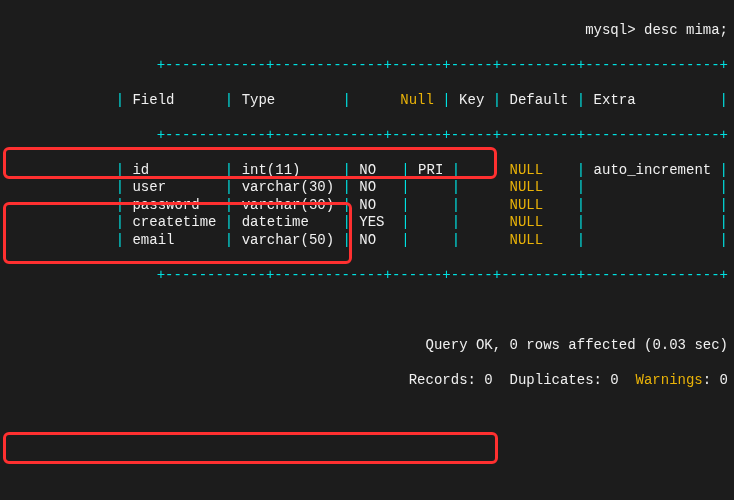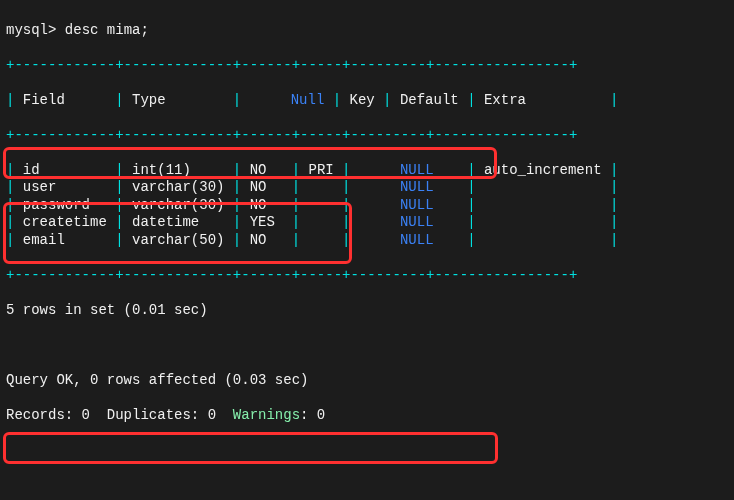--- a/index.html
+++ b/index.html
@@ -11,44 +11,43 @@
     color: #f0f0f0;
     line-height: 1.25;
     width: 734px;
   }
   .term {
     padding: 4px 6px;
     position: relative;
     white-space: pre;
   }
   .cyan { color: #00e0e0; }
-  .magenta { color: #3b82f6; padding-left: 41px; }
-  .yellow { color: #86efac; }
+  .magenta { color: #eab308; padding-left: 41px; }
+  .yellow { color: #eab308; }
   .box {
     position: absolute;
     border: 3px solid #ff3030;
     border-radius: 6px;
     pointer-events: none;
   }
   #box1 { left: 3px; top: 147px; width: 488px; height: 26px; }
   #box2 { left: 3px; top: 202px; width: 343px; height: 56px; }
   #box3 { left: 3px; top: 432px; width: 489px; height: 26px; }
-  .row { display: block; }
+  .row { display: block; text-align: right; }
 </style>
 </head>
 <body>
 
 <div class="term">
 <span class="row"><span>mysql&gt;</span> <span>desc mima;</span></span>
 <span class="row cyan">+------------+-------------+------+-----+---------+----------------+</span>
 <span class="row" id="t1-header"><span class="cyan">|</span> Field      <span class="cyan">|</span> Type        <span class="cyan">|</span> <span class="magenta">Null</span> <span class="cyan">|</span> Key <span class="cyan">|</span> Default <span class="cyan">|</span> Extra          <span class="cyan">|</span></span>
 <span class="row cyan">+------------+-------------+------+-----+---------+----------------+</span>
 <div id="t1-body"><span class="row"><span class="cyan">|</span> id         <span class="cyan">|</span> int(11)     <span class="cyan">|</span> NO   <span class="cyan">|</span> PRI <span class="cyan">|</span> <span class="magenta">NULL</span>    <span class="cyan">|</span> auto_increment <span class="cyan">|</span></span><span class="row"><span class="cyan">|</span> user       <span class="cyan">|</span> varchar(30) <span class="cyan">|</span> NO   <span class="cyan">|</span>     <span class="cyan">|</span> <span class="magenta">NULL</span>    <span class="cyan">|</span>                <span class="cyan">|</span></span><span class="row"><span class="cyan">|</span> password   <span class="cyan">|</span> varchar(30) <span class="cyan">|</span> NO   <span class="cyan">|</span>     <span class="cyan">|</span> <span class="magenta">NULL</span>    <span class="cyan">|</span>                <span class="cyan">|</span></span><span class="row"><span class="cyan">|</span> createtime <span class="cyan">|</span> datetime    <span class="cyan">|</span> YES  <span class="cyan">|</span>     <span class="cyan">|</span> <span class="magenta">NULL</span>    <span class="cyan">|</span>                <span class="cyan">|</span></span><span class="row"><span class="cyan">|</span> email      <span class="cyan">|</span> varchar(50) <span class="cyan">|</span> NO   <span class="cyan">|</span>     <span class="cyan">|</span> <span class="magenta">NULL</span>    <span class="cyan">|</span>                <span class="cyan">|</span></span></div>
 <span class="row cyan">+------------+-------------+------+-----+---------+----------------+</span>
-<span class="row">5 rows in set (0.01 sec)</span>
 <span class="row"> </span>
 <span class="row">Query OK, 0 rows affected (0.03 sec)</span>
 <span class="row"><span>Records: 0  Duplicates: 0  </span><span class="yellow">Warnings</span><span>: 0</span></span>
 <span class="row"> </span>
 
 
 
 
 
 

